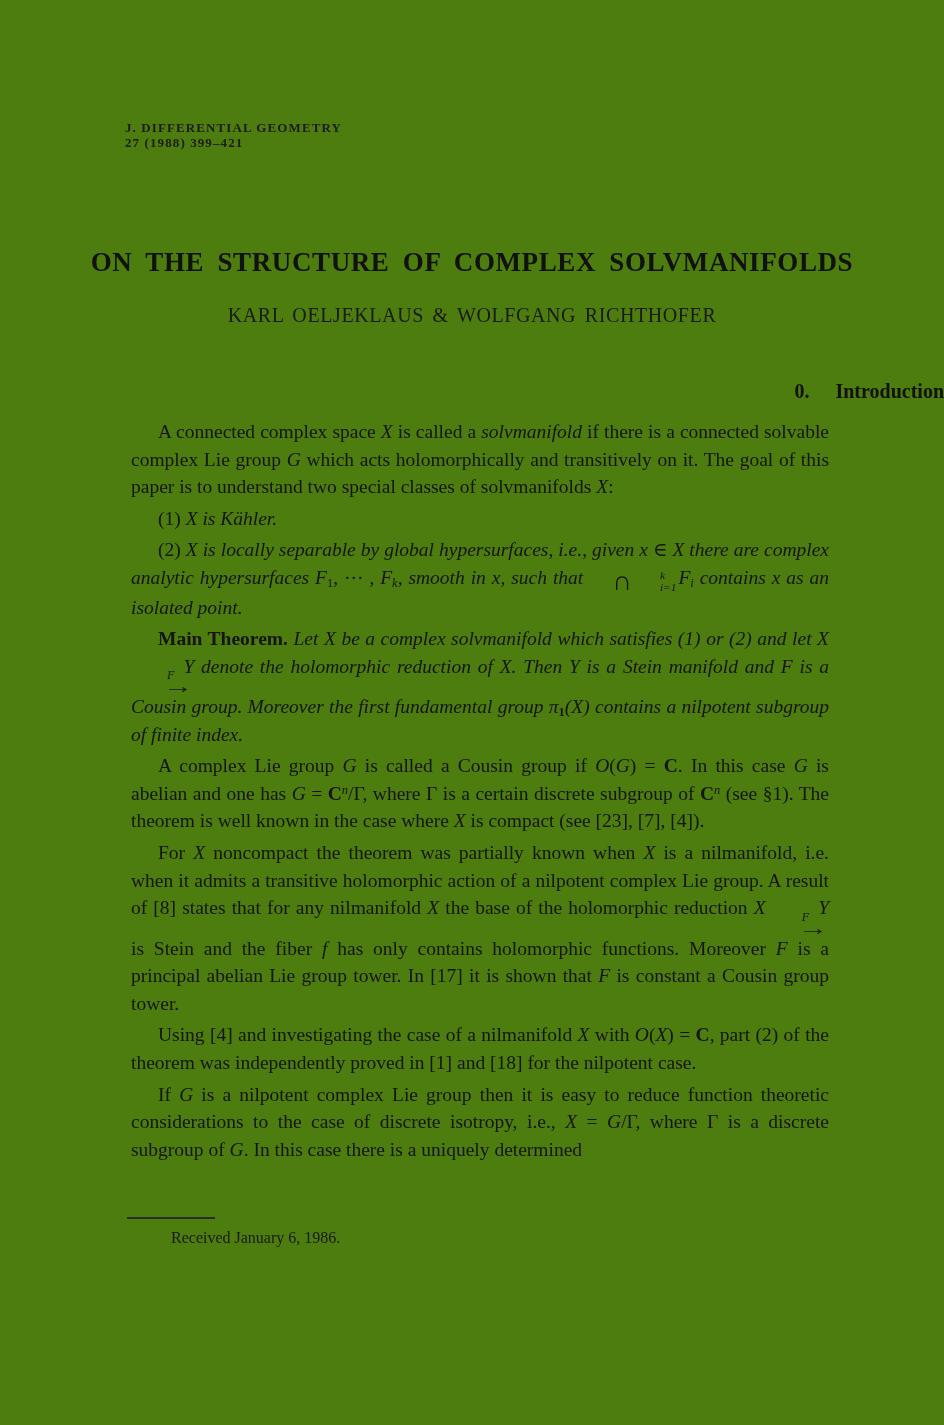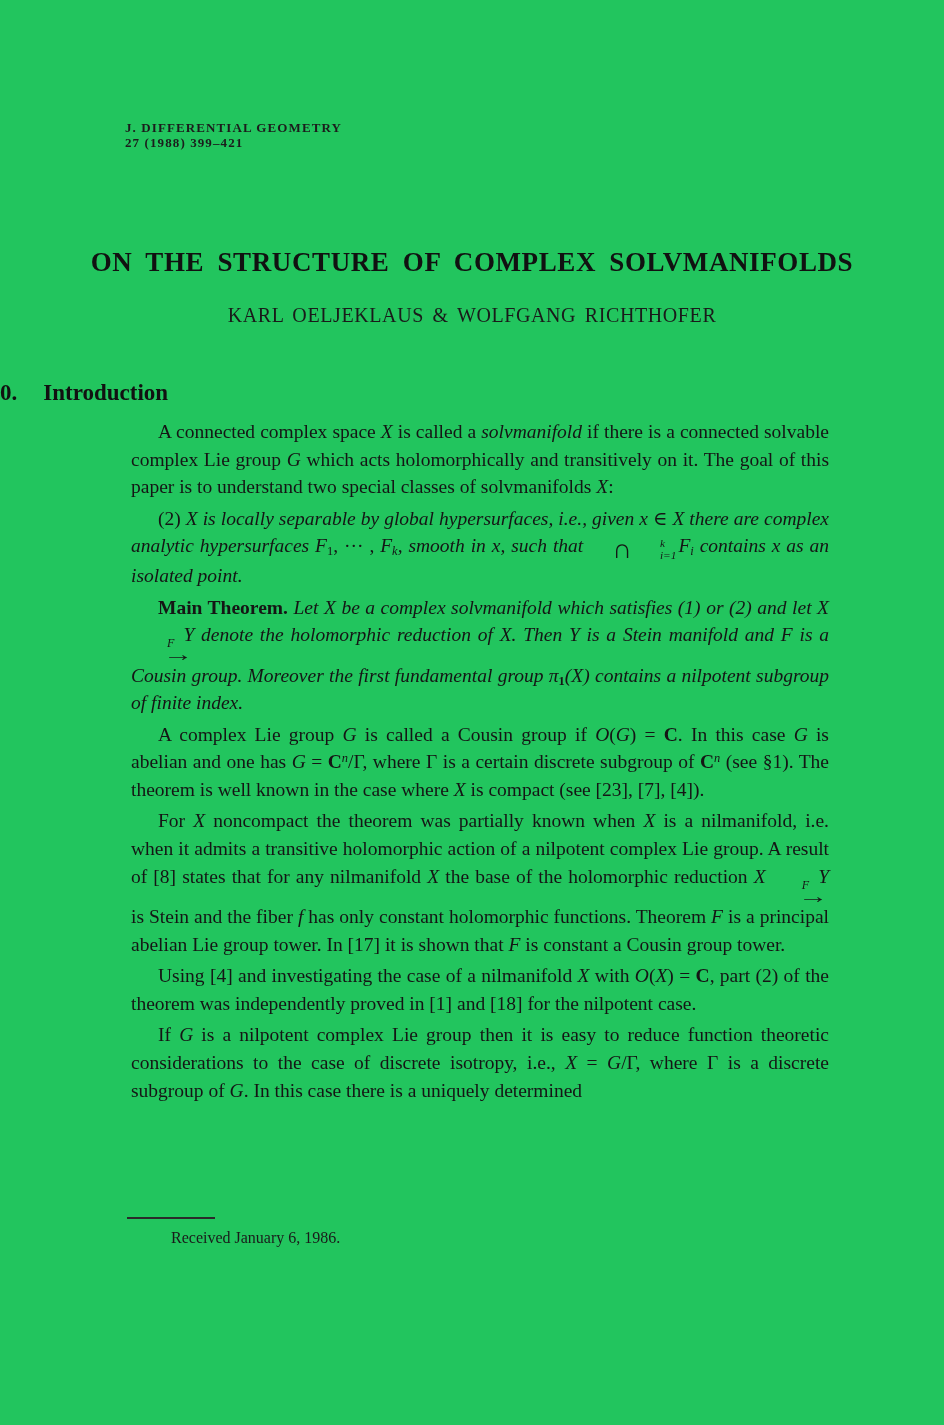--- a/index.html
+++ b/index.html
@@ -1,21 +1,21 @@
 <!DOCTYPE html>
 <html><head>
 <meta charset="utf-8">
 <style>
   html, body { margin: 0; padding: 0; background: #e8e8e6; }
   .page {
     position: relative;
     width: 944px;
     height: 1425px;
     margin: 0 auto;
-    background: #22c55e;
+    background: #4d7c0f;
     font-family: "Liberation Serif", "DejaVu Serif", serif;
     color: #161616;
     overflow: hidden;
   }
   .journal-ref {
     position: absolute;
     left: 125px;
     top: 120px;
     font-size: 13px;
     line-height: 15px;
@@ -44,22 +44,22 @@
     font-size: 20px;
     letter-spacing: 0.6px;
     word-spacing: 3px;
     color: #1a1a1a;
   }
   .section-heading {
     position: absolute;
     left: 0;
     top: 380px;
     width: 100%;
-    text-align: left;
-    font-size: 23px;
+    text-align: right;
+    font-size: 20px;
     font-weight: bold;
     color: #111;
   }
   .sh-gap { display: inline-block; width: 26px; }
   .body-text {
     position: absolute;
     left: 127px;
     top: 414px;
     width: 706px;
     font-size: 19.5px;
@@ -127,36 +127,37 @@
   <div class="paper-title">ON THE STRUCTURE OF COMPLEX SOLVMANIFOLDS</div>
 
   <div class="authors">KARL OELJEKLAUS &amp; WOLFGANG RICHTHOFER</div>
 
   <div class="section-heading">
     <span>0.</span><span class="sh-gap"></span><span>Introduction</span>
   </div>
 
   <div class="body-text">
     <p class="para"><span>A connected complex space </span><span class="s-i">X</span><span> is called a </span><span class="s-i">solvmanifold</span><span> if there is a connected solvable complex Lie group </span><span class="s-i">G</span><span> which acts holomorphically and transitively on it. The goal of this paper is to understand two special classes of solvmanifolds </span><span class="s-i">X</span><span>:</span></p>
+    <p class="para"><span>(1) </span><span class="s-i">X is Kähler.</span></p>
     <p class="para"><span>(2) </span><span class="s-i">X is locally separable by global hypersurfaces, i.e., given x </span><span>∈</span><span class="s-i"> X there are complex analytic hypersurfaces </span><span class="s-i">F</span><span class="s-sub">1</span><span>, ··· , </span><span class="s-i">F</span><span class="s-sub s-i">k</span><span class="s-i">, smooth in x, such that</span><span class="bigcap-wrap">
           <span class="bigcap">∩</span>
           <span class="capscripts">
             <span>k</span>
             <span>i=1</span>
           </span>
         </span><span class="s-i">F</span><span class="s-sub s-i">i</span><span class="s-i"> contains x as an isolated point.</span></p>
     <p class="para"><span class="s-b">Main Theorem.</span><span>  </span><span class="s-i">Let X be a complex solvmanifold which satisfies (1) or (2) and let X</span><span class="overarrow">
           <span class="oa-top">F</span>
           <span class="oa-bot">→</span>
         </span><span class="s-i">Y denote the holomorphic reduction of X. Then Y is a Stein manifold and F is a Cousin group. Moreover the first fundamental group π</span><span class="s-sub s-b">1</span><span class="s-i">(X) contains a nilpotent subgroup of finite index.</span></p>
     <p class="para"><span>A complex Lie group </span><span class="s-i">G</span><span> is called a Cousin group if </span><span class="s-cal">O</span><span>(</span><span class="s-i">G</span><span>) = </span><span class="s-b">C</span><span>. In this case </span><span class="s-i">G</span><span> is abelian and one has </span><span class="s-i">G</span><span> = </span><span class="s-b">C</span><span class="s-sup s-i">n</span><span>/Γ, where Γ is a certain discrete subgroup of </span><span class="s-b">C</span><span class="s-sup s-i">n</span><span> (see §1). The theorem is well known in the case where </span><span class="s-i">X</span><span> is compact (see [23], [7], [4]).</span></p>
     <p class="para"><span>For </span><span class="s-i">X</span><span> noncompact the theorem was partially known when </span><span class="s-i">X</span><span> is a nilmanifold, i.e. when it admits a transitive holomorphic action of a nilpotent complex Lie group. A result of [8] states that for any nilmanifold </span><span class="s-i">X</span><span> the base of the holomorphic reduction </span><span class="s-i">X</span><span class="overarrow">
           <span class="oa-top">F</span>
           <span class="oa-bot">→</span>
-        </span><span class="s-i">Y</span><span> is Stein and the fiber </span><span class="s-i">f</span><span> has only constant holomorphic functions. Theorem </span><span class="s-i">F</span><span> is a principal abelian Lie group tower. In [17] it is shown that </span><span class="s-i">F</span><span> is constant a Cousin group tower.</span></p>
+        </span><span class="s-i">Y</span><span> is Stein and the fiber </span><span class="s-i">f</span><span> has only contains holomorphic functions. Moreover </span><span class="s-i">F</span><span> is a principal abelian Lie group tower. In [17] it is shown that </span><span class="s-i">F</span><span> is constant a Cousin group tower.</span></p>
     <p class="para"><span>Using [4] and investigating the case of a nilmanifold </span><span class="s-i">X</span><span> with </span><span class="s-cal">O</span><span>(</span><span class="s-i">X</span><span>) = </span><span class="s-b">C</span><span>, part (2) of the theorem was independently proved in [1] and [18] for the nilpotent case.</span></p>
     <p class="para"><span>If </span><span class="s-i">G</span><span> is a nilpotent complex Lie group then it is easy to reduce function theoretic considerations to the case of discrete isotropy, i.e., </span><span class="s-i">X</span><span> = </span><span class="s-i">G</span><span>/Γ, where Γ is a discrete subgroup of </span><span class="s-i">G</span><span>. In this case there is a uniquely determined</span></p>
   </div>
 
   <div class="footnote-rule"></div>
   <div class="footnote">Received January 6, 1986.</div>
 
 </div>
 
 </body></html>

